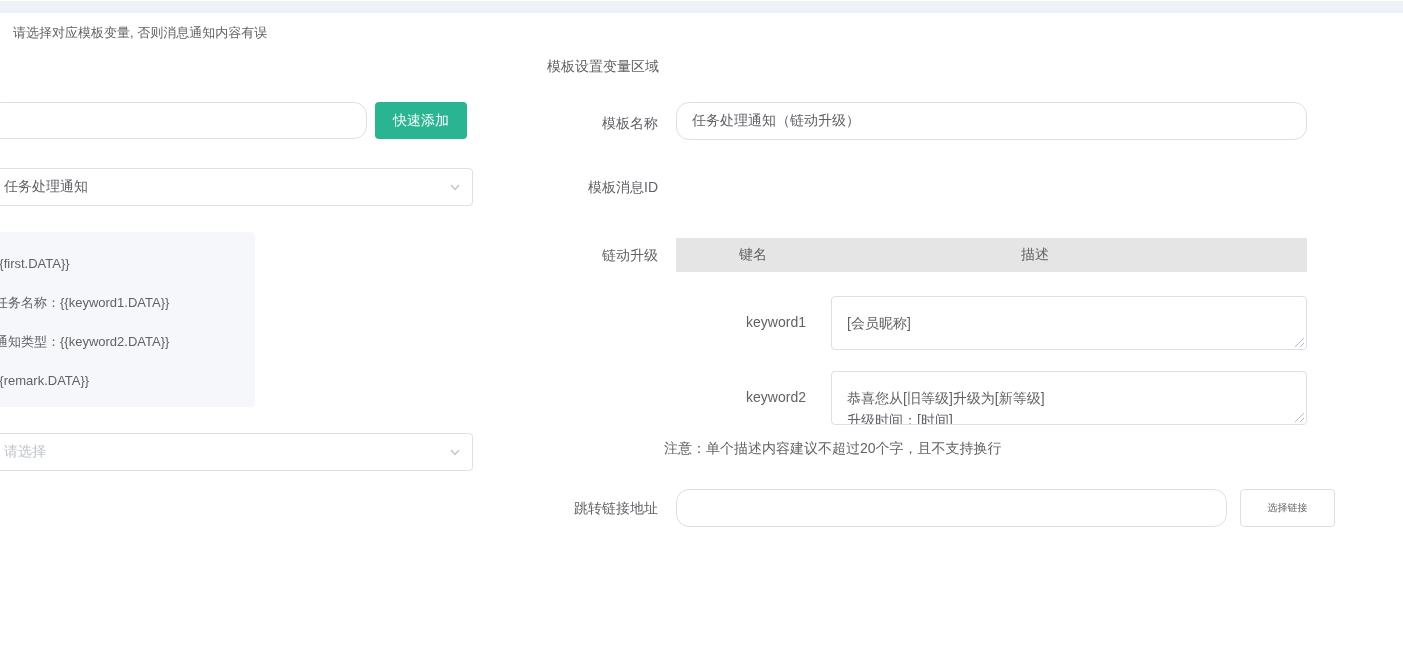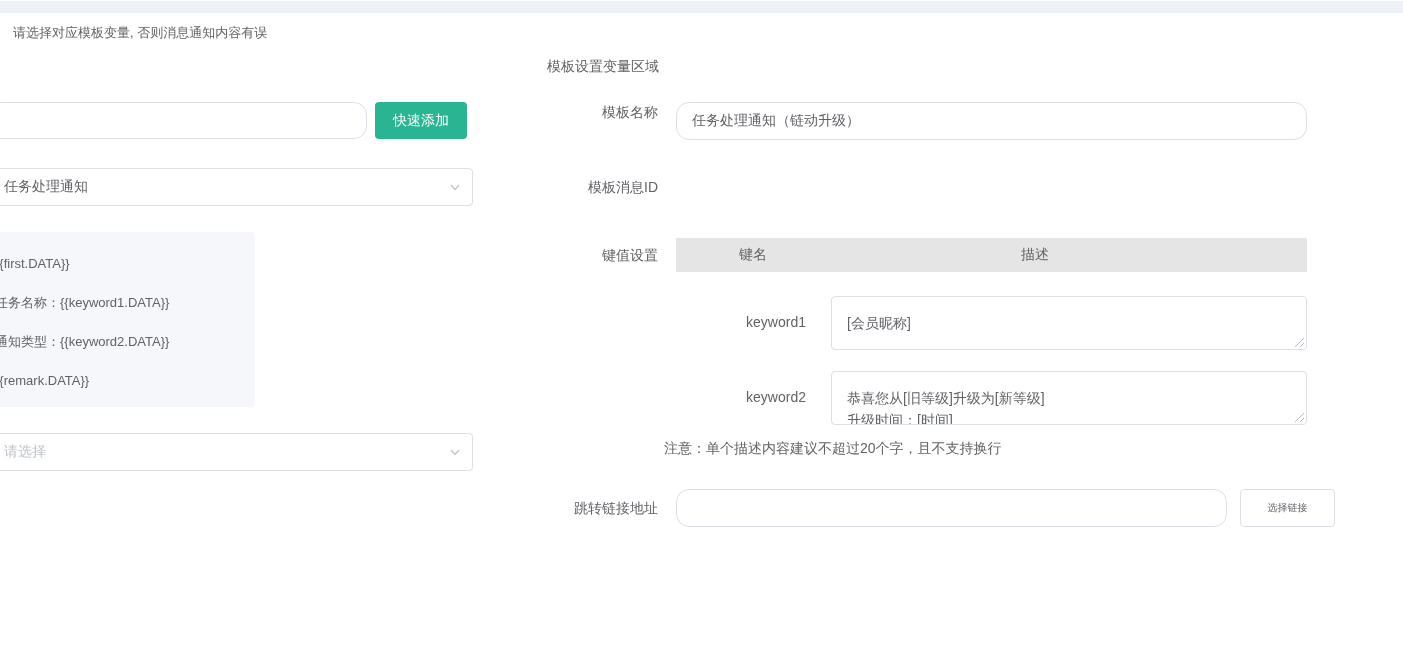--- a/index.html
+++ b/index.html
@@ -171,26 +171,26 @@
 
   <div class="sel" style="left:-12px; top:433px; width:485px;">
     <span class="sel-placeholder">请选择</span>
     <svg class="chev" viewBox="0 0 14 14">
       <polyline points="3,5 7,9.5 11,5" fill="none" stroke="#c0c4cc" stroke-width="1.4"></polyline>
     </svg>
   </div>
 
   <div class="section-title">模板设置变量区域</div>
 
-  <div class="form-label" style="top:93px; line-height:38px;">模板名称</div>
+  <div class="form-label" style="top:104px; line-height:38px;">模板名称</div>
   <input class="tb-input" style="left: 676px; top: 102px; width: 631px;" value="任务处理通知（链动升级）">
 
   <div class="form-label" style="top:168px; line-height:38px;">模板消息ID</div>
 
-  <div class="form-label" style="top:238px; line-height:34px;">键值设置</div>
+  <div class="form-label" style="top:238px; line-height:34px;">链动升级</div>
   <div class="kv-header">
     <div class="col-key">键名</div>
     <div class="col-desc">描述</div>
   </div>
 
   <div class="kv-key" style="top:314px;">keyword1</div>
   <textarea class="kv-textarea" style="top: 296px;">[会员昵称]</textarea>
   <svg class="resize-handle" style="left:1294px; top:337px;" viewBox="0 0 11 11">
     <line x1="10" y1="1" x2="1" y2="10" stroke="#b8bcc2" stroke-width="1"></line>
     <line x1="10" y1="6" x2="6" y2="10" stroke="#b8bcc2" stroke-width="1"></line>

